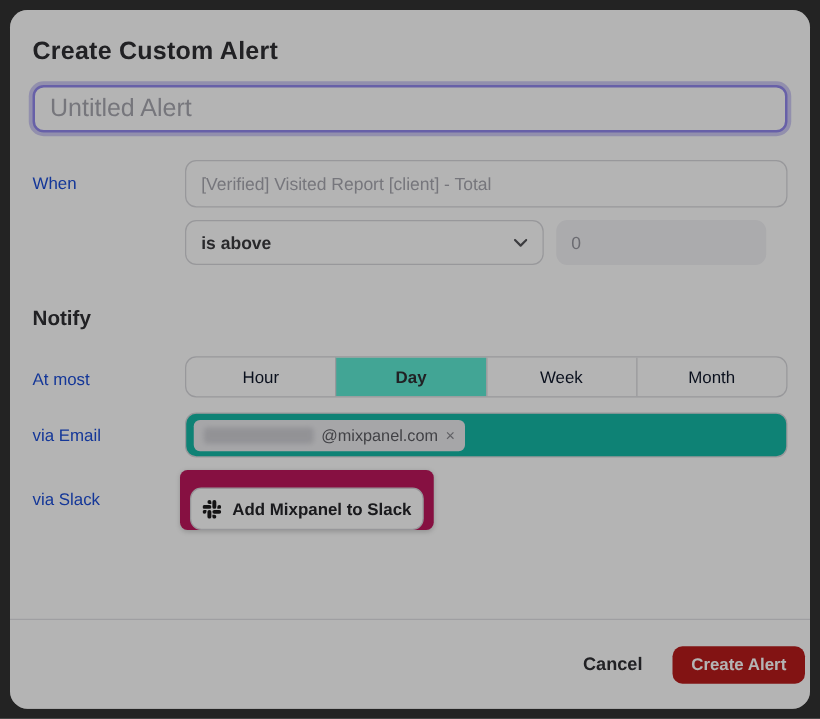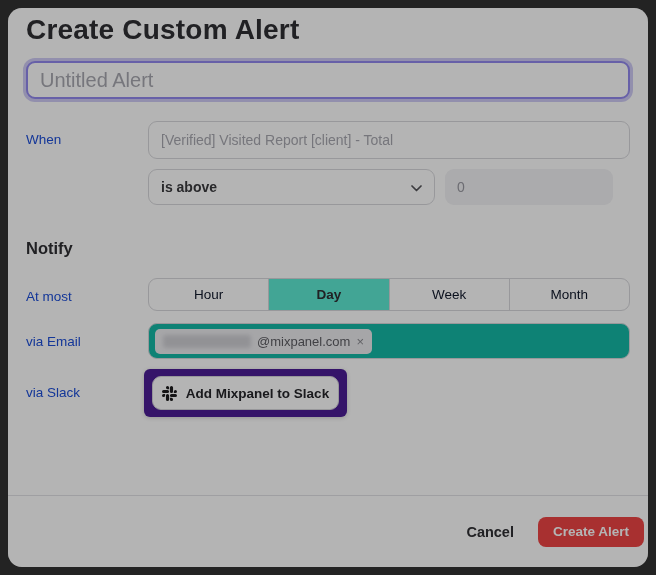--- a/index.html
+++ b/index.html
@@ -13,21 +13,21 @@
   .modal {
     position:absolute; left:8px; top:8px; width:640px; height:559px;
     background:#ffffff; border-radius:14px; overflow:hidden;
   }
   .dim-overlay {
     position:absolute; inset:0; background:rgba(0,0,0,0.295);
     z-index:10; pointer-events:none;
   }
   .content { padding:0 18px; position:relative; z-index:1; }
   .dialog-title {
-    padding-top:6px; font-size:28px; font-weight:700; color:#2f2f33;
+    padding-top:22px; font-size:20px; font-weight:700; color:#2f2f33;
     letter-spacing:0.2px;
   }
   .name-input {
     margin-top:15px; width:100%; height:38px;
     border:2px solid #9389ee; border-radius:9px;
     box-shadow:0 0 0 3px rgba(130,118,230,0.38);
     font-family:"Liberation Sans", sans-serif;
     font-size:20px; color:#3a3a3e; padding:0 12px; background:#fff;
     outline:none;
   }
@@ -84,23 +84,23 @@
   .redacted {
     width:88px; height:13px; border-radius:3px; background:#cfcfd4;
     filter:blur(2px);
   }
   .chip-text { font-size:13px; color:#5c5c62; }
   .chip-x { font-size:13px; color:#8a8a90; cursor:pointer; line-height:1; }
   .slack-row { margin-top:10px; height:48px; position:relative; }
   .slack-row .row-label { padding-top:16px; }
   .spotlight {
     position:absolute; left:118px; top:0; width:203px; height:48px;
-    background:#4c1d95; border-radius:6px; z-index:20;
+    background:#be185d; border-radius:6px; z-index:20;
     box-shadow:0 1px 4px rgba(0,0,0,0.18);
-    display:flex; align-items:center; justify-content:center;
+    display:flex; align-items:flex-end; justify-content:center;
   }
   .slack-button {
     width:187px; height:34px; background:#fff; border:1px solid #d6d6da;
     border-radius:9px; display:flex; align-items:center; justify-content:center;
     gap:9px; cursor:pointer; font-family:"Liberation Sans", sans-serif;
   }
   .slack-button .sb-label { font-size:13.5px; font-weight:700; color:#26262a; }
   .chev { color:#55555a; }
   .footer {
     position:absolute; left:0; right:0; bottom:0; height:72px;
@@ -177,17 +177,17 @@
               </svg>
           </span>
           <span class="sb-label">Add Mixpanel to Slack</span>
         </div>
       </div>
     </div>
   </div>
 
   <div class="footer">
     <button class="cancel-btn">Cancel</button>
-    <button class="submit-btn" style="background: #ef4444;">Create Alert</button>
+    <button class="submit-btn" style="background: #b91c1c;">Create Alert</button>
   </div>
 
   <div class="dim-overlay"></div>
 </div>
 
 </body></html>

